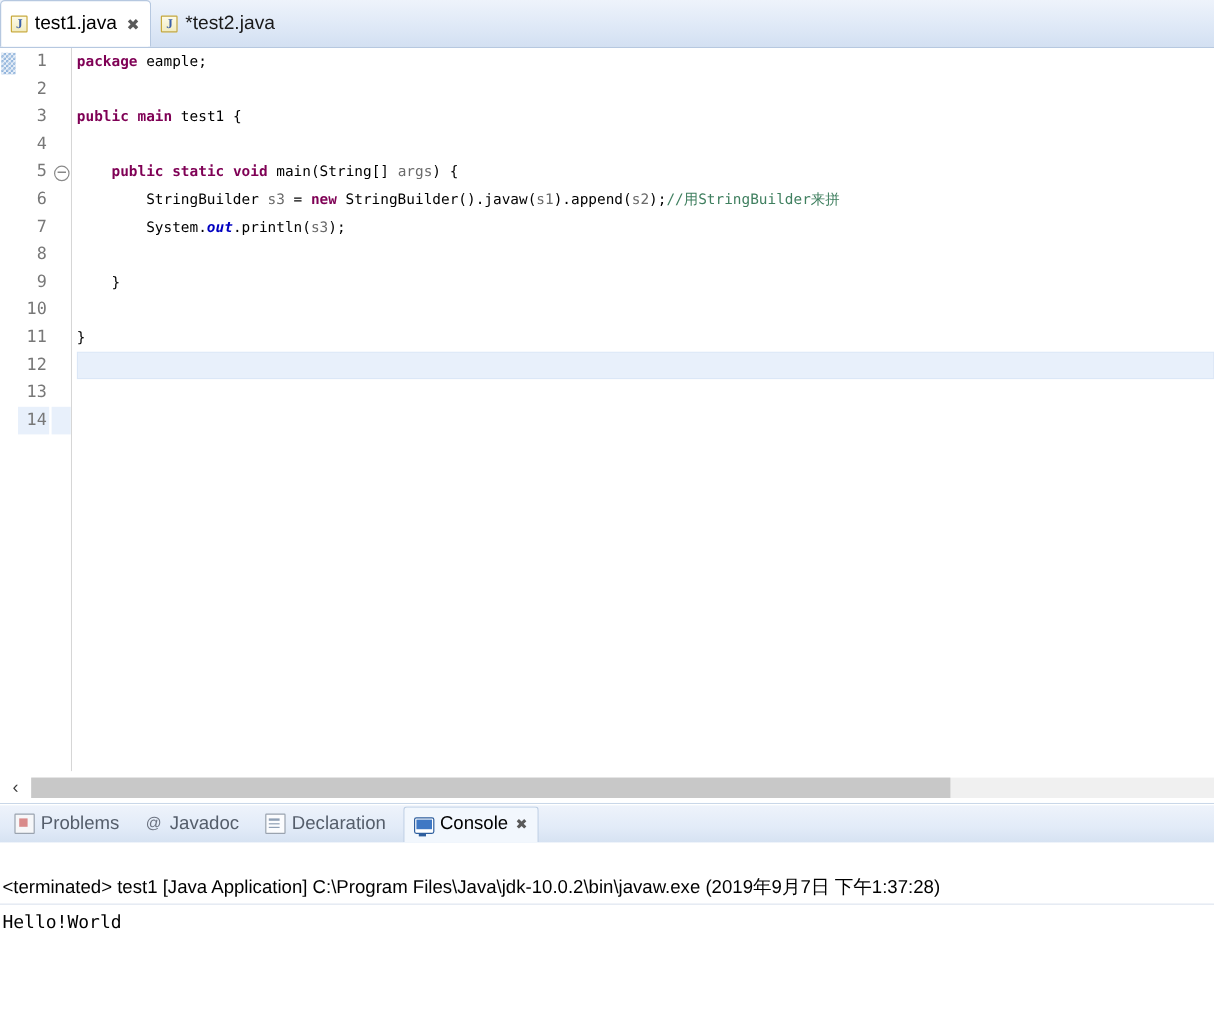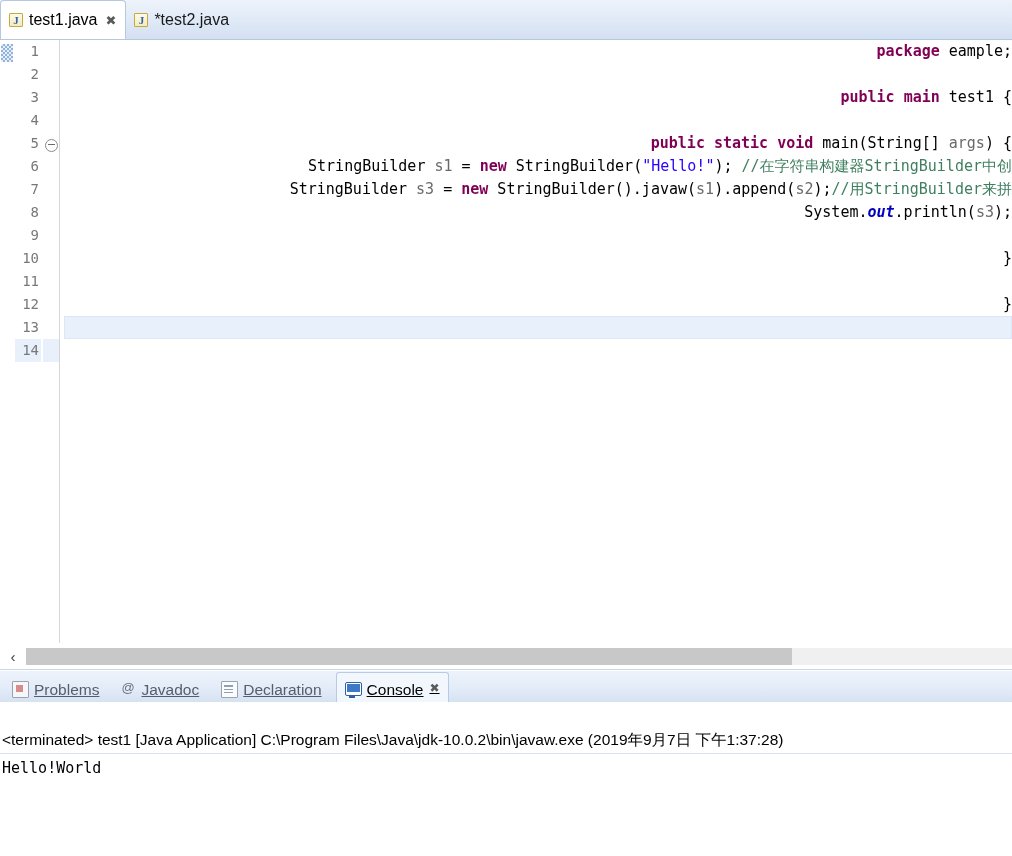--- a/index.html
+++ b/index.html
@@ -154,23 +154,22 @@
     width: 1px;
     background: #d6d6d6;
     flex: 0 0 auto;
   }
   .code-area {
     flex: 1 1 auto;
     position: relative;
     overflow: hidden;
     background: #ffffff;
     font-family: "DejaVu Sans Mono", monospace;
-    font-size: 15px;
+    font-size: 12px;
     padding-left: 4px;
-    text-align: right;
   }
   .cline {
     height: 23px;
     line-height: 23px;
     white-space: pre;
     position: relative;
   }
   .cline.current {
     background: #e8f0fb;
     box-shadow: inset 0 0 0 1px #dbe7f7;
@@ -231,27 +230,27 @@
     background: linear-gradient(to bottom, #eef3fb 0%, #e2ebf8 60%, #d6e2f2 100%);
     display: flex;
     align-items: center;
     padding-left: 4px;
     box-sizing: border-box;
     border-top: 1px solid #ffffff;
   }
   .vtab {
     height: 28px;
     display: flex;
-    padding: 8px 8px;
+    align-items: center;
+    padding: 0 8px;
     font-size: 15.5px;
     color: #555e6b;
     box-sizing: border-box;
     cursor: default;
     white-space: nowrap;
-    text-decoration: underline;
   }
   .vtab.active {
     color: #000000;
     background: #f2f7fd;
     border: 1px solid #b9cbe2;
     border-bottom: none;
     border-top-left-radius: 3px;
     border-top-right-radius: 3px;
     height: 30px;
   }
@@ -396,21 +395,20 @@
       <div class="fl"></div>
       <div class="fl current"></div>
     </div>
   <div class="gutter-sep"></div>
   <div class="code-area" id="code-area">
       <div class="cline"><span class="kw">package</span><span class="plain"> eample;</span></div>
       <div class="cline">&nbsp;</div>
       <div class="cline"><span class="kw">public</span><span class="plain"> </span><span class="kw">main</span><span class="plain"> test1 {</span></div>
       <div class="cline">&nbsp;</div>
       <div class="cline"><span class="plain">    </span><span class="kw">public</span><span class="plain"> </span><span class="kw">static</span><span class="plain"> </span><span class="kw">void</span><span class="plain"> main(String[] </span><span class="loc">args</span><span class="plain">) {</span></div>
-      <div class="cline"><span class="plain">        StringBuilder </span><span class="loc">s1</span><span class="plain"> = </span><span class="kw">new</span><span class="plain"> StringBuilder(</span><span class="str">"Hello!"</span><span class="plain">); </span><span class="cmt">//在字符串构建器StringBuilder中创</span></div>
       <div class="cline"><span class="plain">        StringBuilder </span><span class="loc">s3</span><span class="plain"> = </span><span class="kw">new</span><span class="plain"> StringBuilder().javaw(</span><span class="loc">s1</span><span class="plain">).append(</span><span class="loc">s2</span><span class="plain">);</span><span class="cmt">//用StringBuilder来拼</span></div>
       <div class="cline"><span class="plain">        System.</span><span class="fld">out</span><span class="plain">.println(</span><span class="loc">s3</span><span class="plain">);</span></div>
       <div class="cline">&nbsp;</div>
       <div class="cline"><span class="plain">    }</span></div>
       <div class="cline">&nbsp;</div>
       <div class="cline"><span class="plain">}</span></div>
       <div class="cline current">&nbsp;</div>
     </div>
 </div>
 

